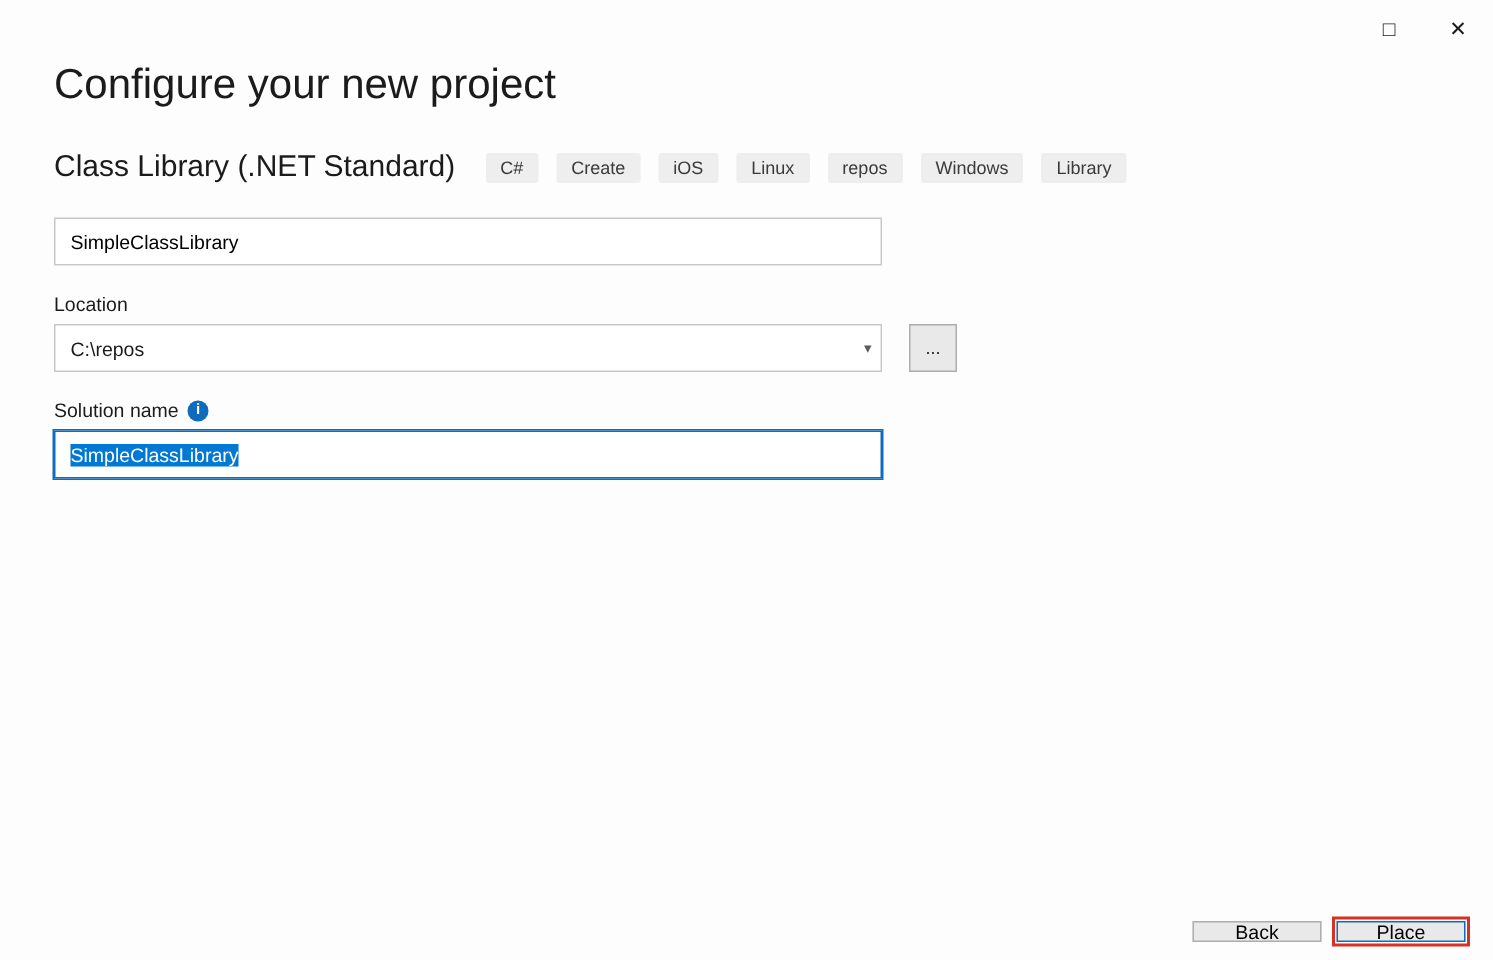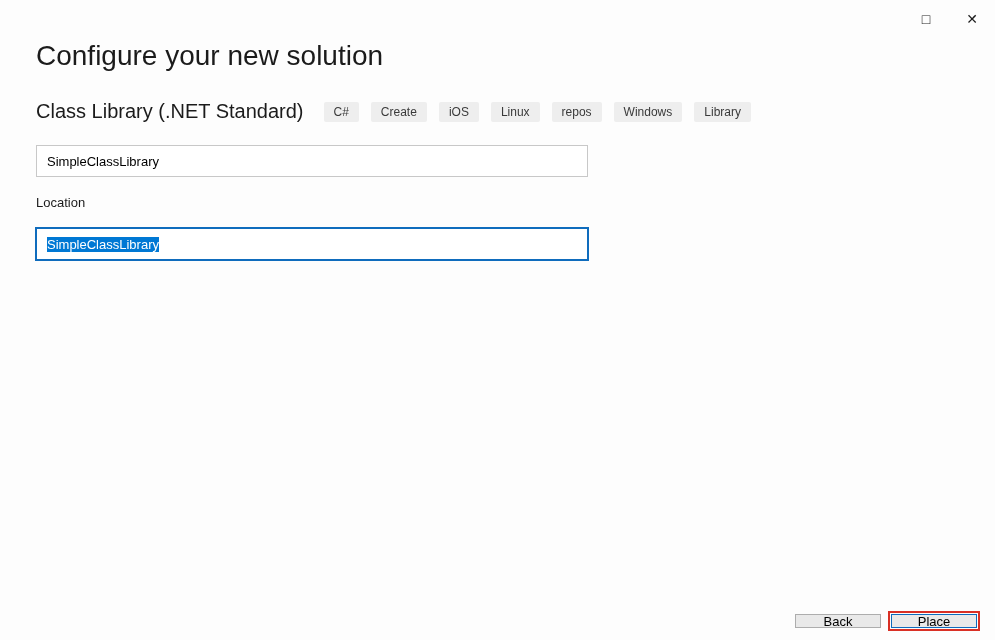--- a/index.html
+++ b/index.html
@@ -37,42 +37,55 @@
     <div class="win-btn">
       <span>□</span>
     </div>
     <div class="win-btn">
       <span>✕</span>
     </div>
   </div>
 
   <div class="content">
 
-    <h1 class="title">Configure your new solution</h1>
+    <h1 class="title">Configure your new project</h1>
 
     <div class="subhead-row">
       <span class="template-name">Class Library (.NET Standard)</span>
       <span class="tag">C#</span>
       <span class="tag">Create</span>
       <span class="tag">iOS</span>
       <span class="tag">Linux</span>
       <span class="tag">repos</span>
       <span class="tag">Windows</span>
       <span class="tag">Library</span>
     </div>
 
     <div class="form-group">
       <input class="text-input" type="text" value="SimpleClassLibrary" style="">
     </div>
 
     <div class="form-group">
       <div class="field-label">Location</div>
+      <div class="combo-row">
+        <div class="combo">
+          <span>C:\repos</span>
+          <span class="caret">▾</span>
+        </div>
+        <div class="browse-btn">
+          <span>...</span>
+        </div>
+      </div>
     </div>
 
     <div class="form-group">
+      <div class="field-label">
+        <span>Solution name</span>
+        <span class="info-icon">i</span>
+      </div>
       <div class="solution-input-wrap">
         <span class="sel-text">SimpleClassLibrary</span>
       </div>
     </div>
 
 
   </div>
 
   <div class="footer">
     <button class="btn">Back</button>

